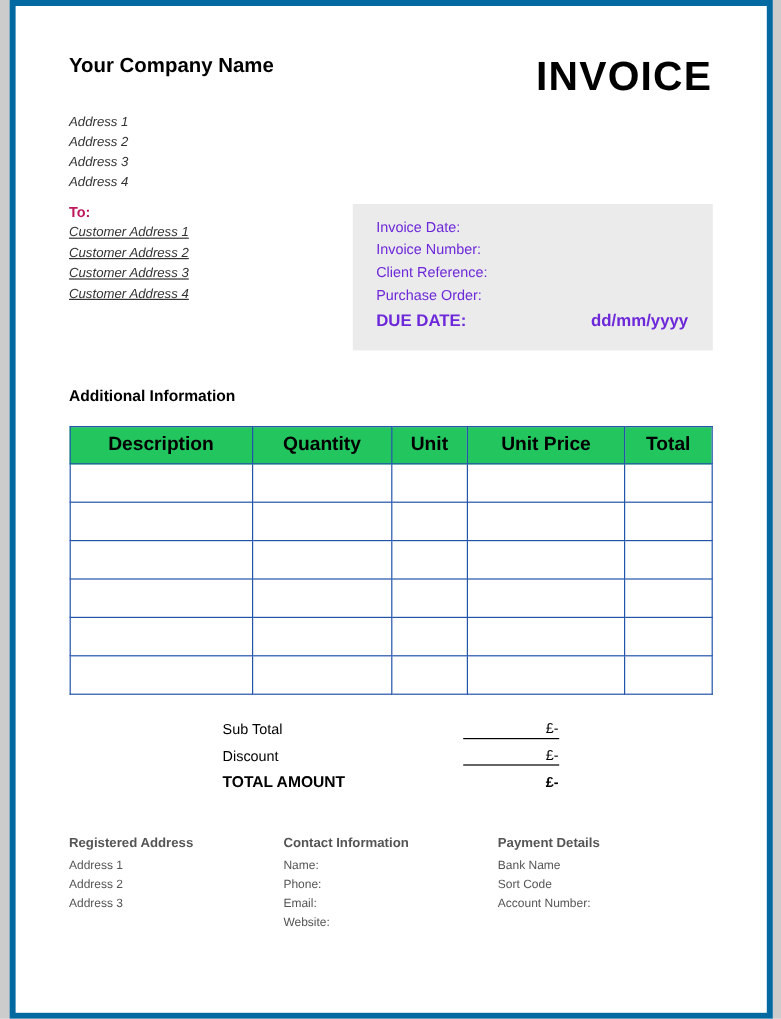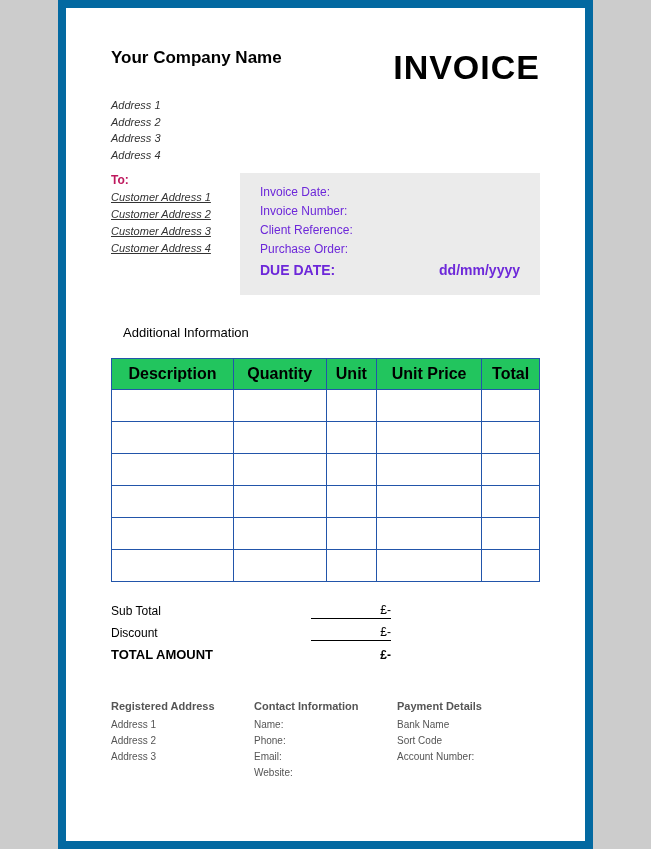--- a/index.html
+++ b/index.html
@@ -11,24 +11,24 @@
     body {
       background: #ccc;
       display: flex;
       justify-content: center;
       align-items: center;
       min-height: 100vh;
       font-family: Arial, sans-serif;
     }
 
     .invoice-wrapper {
-      width: 535px;
+      width: 636px;
       min-height: 849px;
       background: white;
-      border: 8px solid #0369a1;
+      border: 5px solid #0369a1;
       padding: 40px 45px 41px 45px;
       position: relative;
     }
 
     
     .header-section {
       display: flex;
       justify-content: space-between;
       align-items: flex-start;
       margin-bottom: 10px;
@@ -122,23 +122,22 @@
     }
 
     
     .additional-info {
       margin-top: 30px;
       margin-bottom: 18px;
     }
 
     .additional-info-title {
       font-size: 13px;
-      font-weight: normal;
+      font-weight: bold;
       color: #000;
-      margin-left: 12px;
     }
 
     
     .invoice-table {
       width: 100%;
       border-collapse: collapse;
       margin-bottom: 18px;
     }
 
     .invoice-table th {
@@ -162,21 +161,21 @@
     }
 
     
     .invoice-table tbody tr td {
       border: 1px solid #2255aa;
     }
 
     
     .totals-section {
       display: flex;
-      justify-content: flex-start;
+      justify-content: center;
       margin-bottom: 30px;
     }
 
     .totals-block {
       width: 280px;
     }
 
     .total-row {
       display: flex;
       justify-content: space-between;

